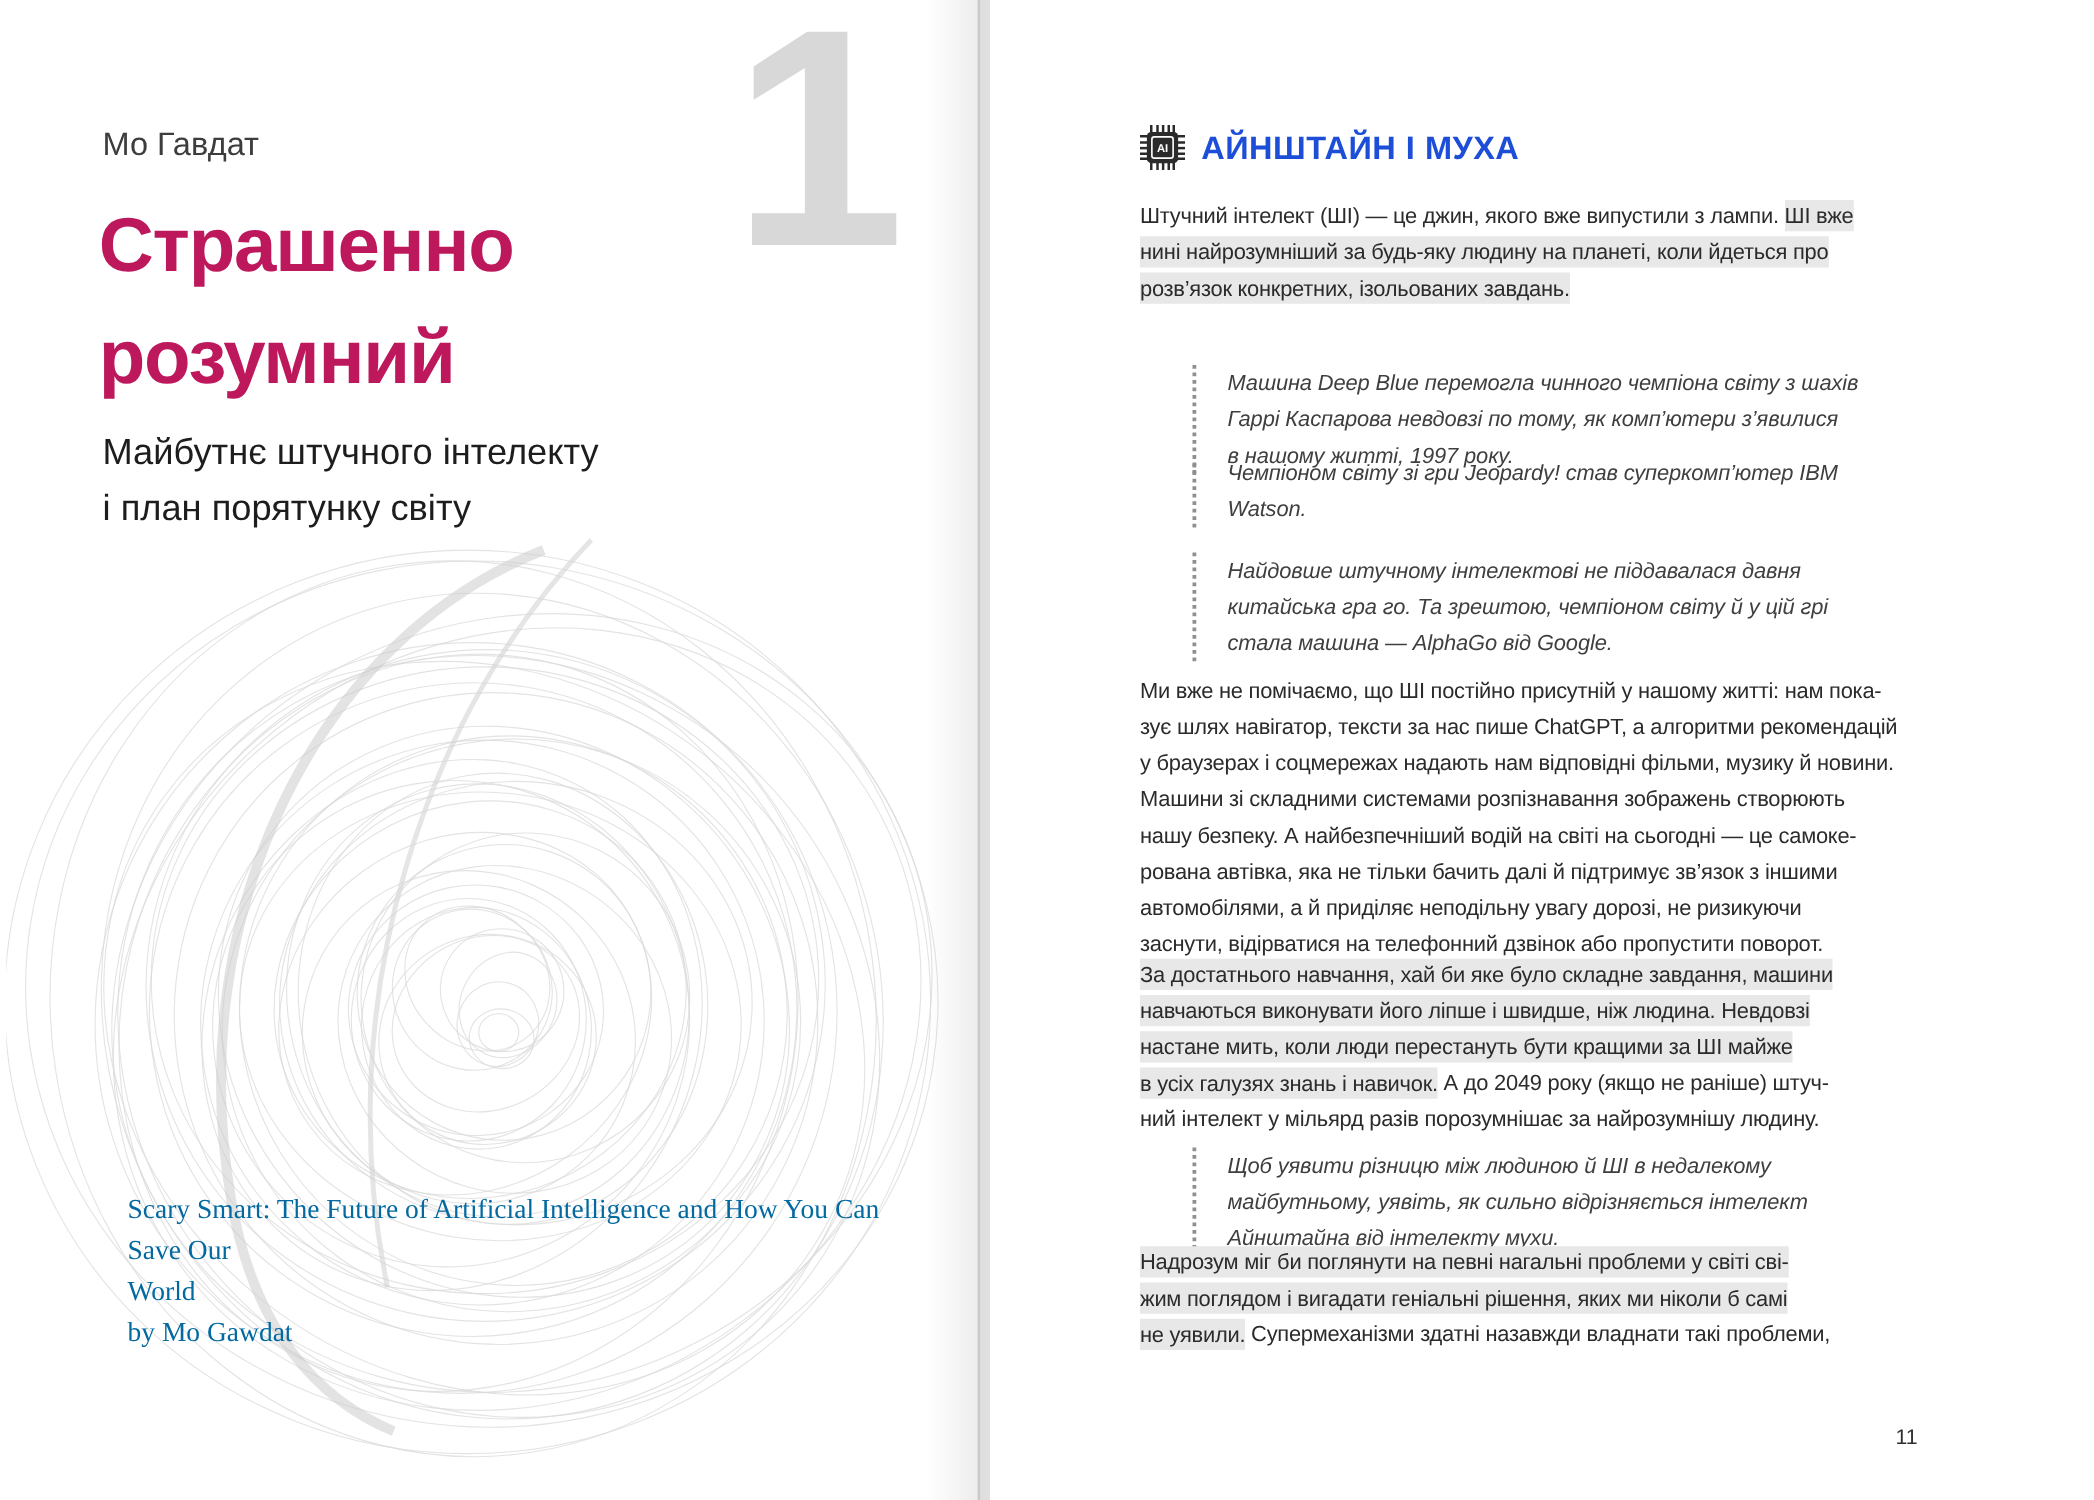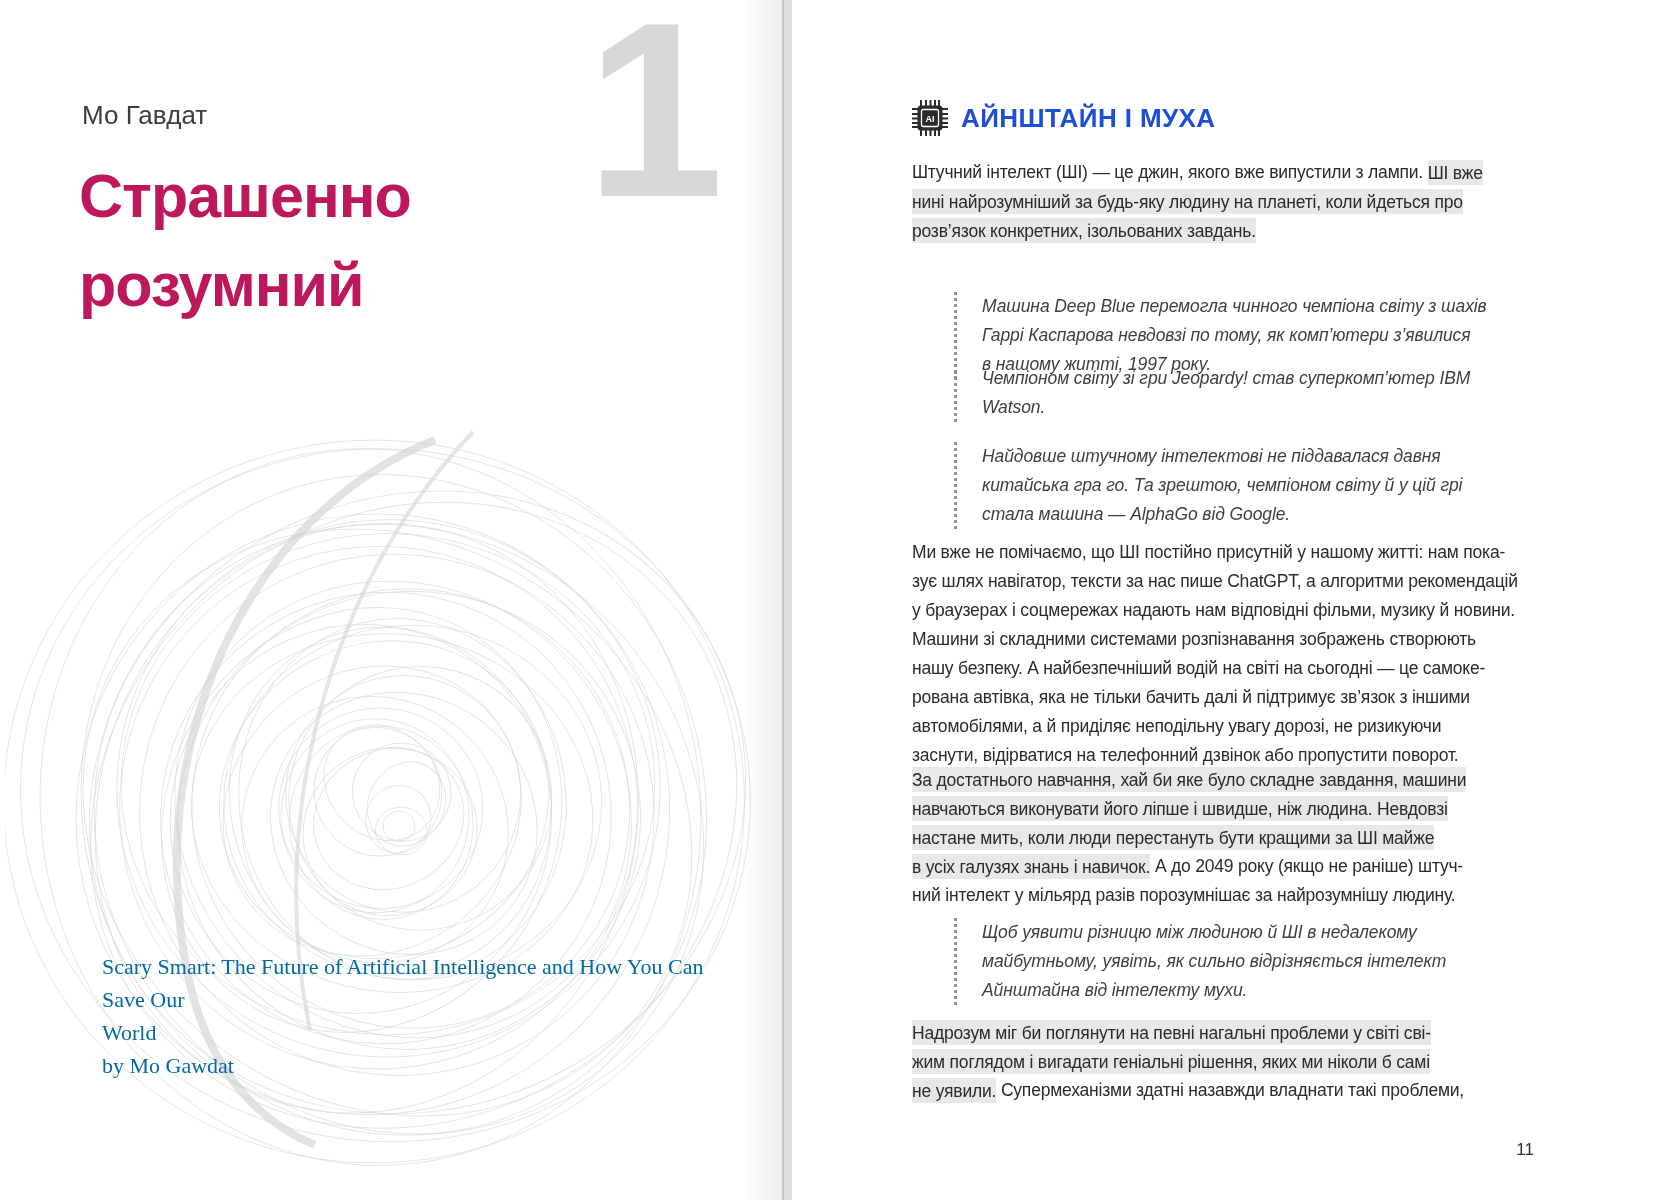--- a/index.html
+++ b/index.html
@@ -33,21 +33,21 @@
   .chapter-heading{position:absolute;left:912px;top:100px;display:flex;align-items:center;gap:13px;}
   .chapter-heading h1{margin:0;font-size:26px;font-weight:700;letter-spacing:.4px;color:#1d4ed8;}
   .chip-icon{width:36px;height:36px;display:block;}
 
   .body-par, .quote-par{position:absolute;left:912px;width:624px;margin:0;
     white-space:pre-line;}
   .body-par{font-size:17.5px;line-height:29px;letter-spacing:-0.2px;color:#2b2b2b;}
   .quote-par{left:954px;width:560px;font-size:17.5px;line-height:29px;letter-spacing:-0.1px;
     font-style:italic;color:#3f3f3f;border-left:3px dotted #8f8f8f;padding-left:25px;}
   .p1{top:158px;} .q1{top:266px;margin-top:26px;} .q2{top:364px;} .q3{top:442px;}
-  .p2{top:538px;} .p3{top:765px;} .q4{top:918px;} .p4{top:1018px;}
+  .p2{top:538px;} .p3{top:765px;} .q4{top:918px;} .p4{top:995px;}
 
   .hl{background:#e8e8e8;padding:2.5px 0;
       -webkit-box-decoration-break:clone;box-decoration-break:clone;}
 
   .page-number{position:absolute;left:912px;top:1140px;width:622px;text-align:right;
     font-size:17px;color:#2f2f2f;}
 </style>
 </head>
 <body>
 
@@ -94,20 +94,22 @@
       <ellipse cx="390.2" cy="386.3" rx="310.6" ry="332.3" transform="rotate(342 385 390)" fill="none" stroke="#dadada" stroke-width="0.9" opacity="0.75"></ellipse>
       <ellipse cx="366.2" cy="384.0" rx="329.7" ry="359.0" transform="rotate(351 385 390)" fill="none" stroke="#dadada" stroke-width="0.9" opacity="0.75"></ellipse>
       <ellipse cx="369.1" cy="381.5" rx="370.4" ry="361.4" transform="rotate(360 385 390)" fill="none" stroke="#dadada" stroke-width="0.9" opacity="0.75"></ellipse>
       <ellipse cx="378.2" cy="376.2" rx="365.4" ry="346.0" transform="rotate(369 385 390)" fill="none" stroke="#dadada" stroke-width="0.9" opacity="0.75"></ellipse>
       <path d="M 430 20 C 250 90, 140 310, 180 540 C 198 645, 250 700, 310 725" fill="none" stroke="#cccccc" stroke-width="8" opacity="0.55"></path>
       <path d="M 468 12 C 335 150, 258 380, 305 610" fill="none" stroke="#d4d4d4" stroke-width="4" opacity="0.6"></path>
     </svg>
   <div class="author">Мо Гавдат</div>
   <div class="book-title">Страшенно
 розумний</div>
+  <div class="book-subtitle">Майбутнє штучного інтелекту
+і план порятунку світу</div>
   <div class="chapter-number">1</div>
   <div class="citation">Scary Smart: The Future of Artificial Intelligence and How You Can Save Our
 World
 by Mo Gawdat</div>
 </div>
 
 <div class="gutter-shadow-left"></div>
 <div class="gutter-line"></div>
 <div class="gutter-shadow-right"></div>
 

